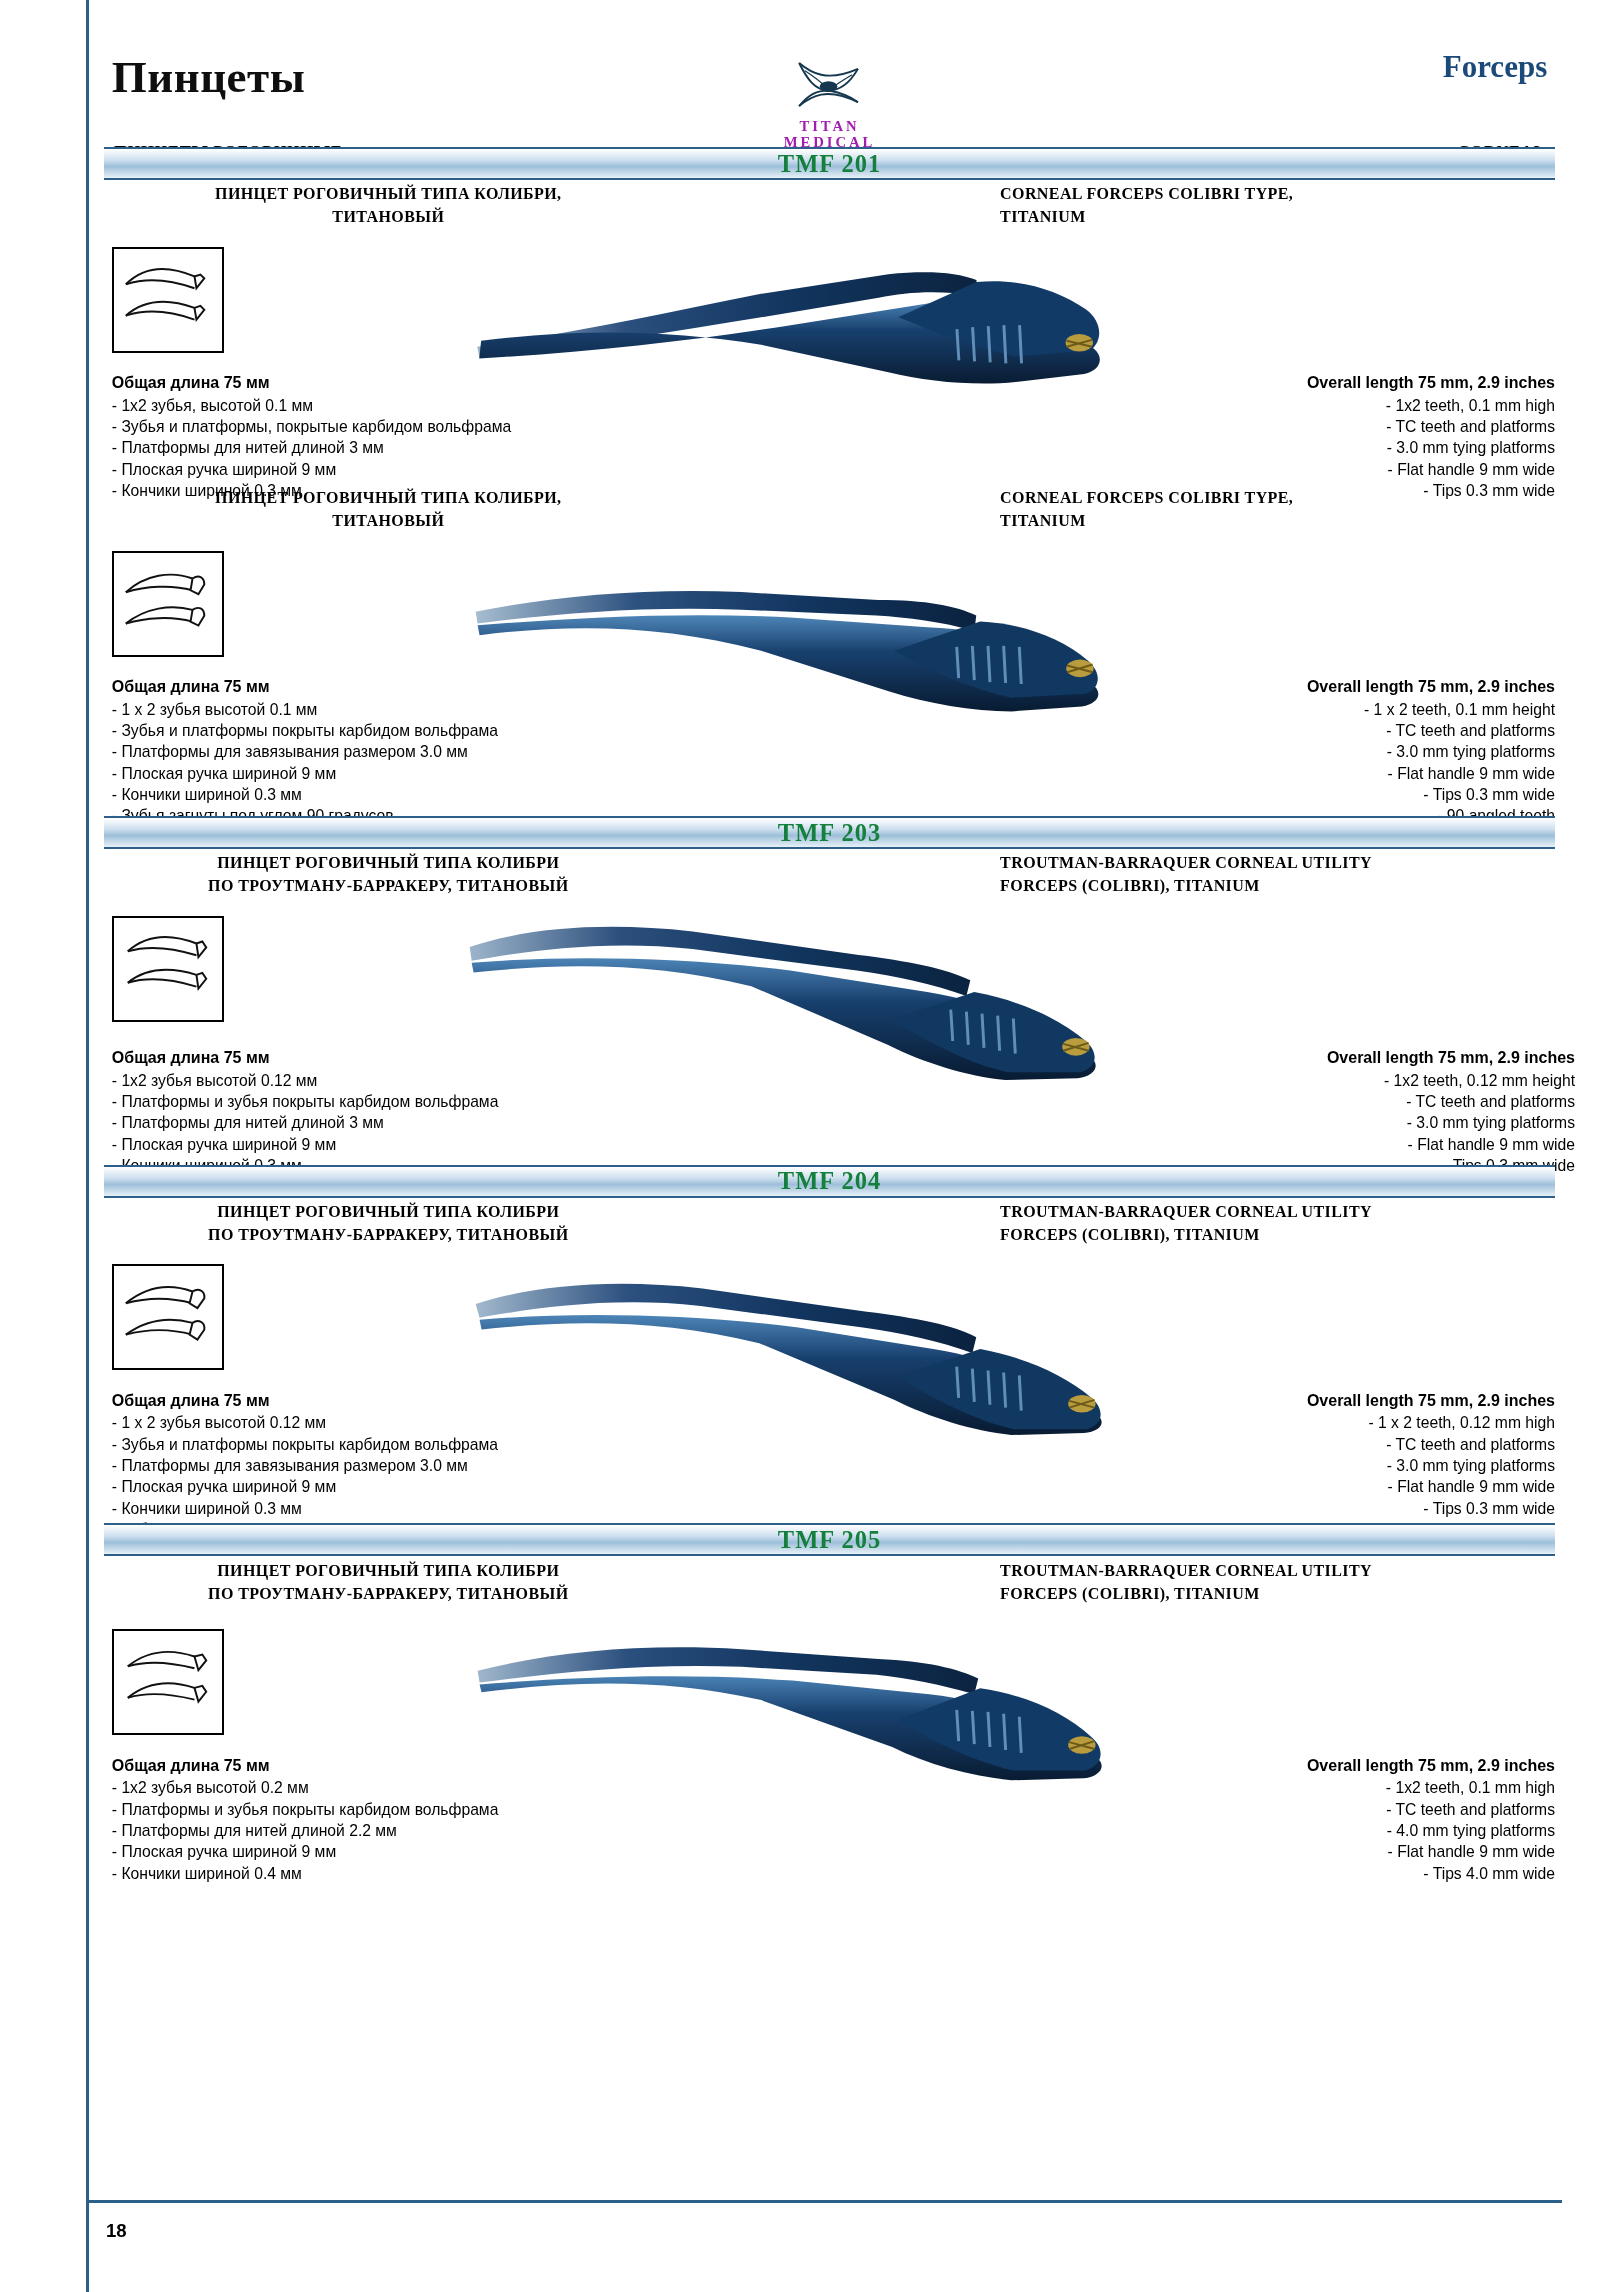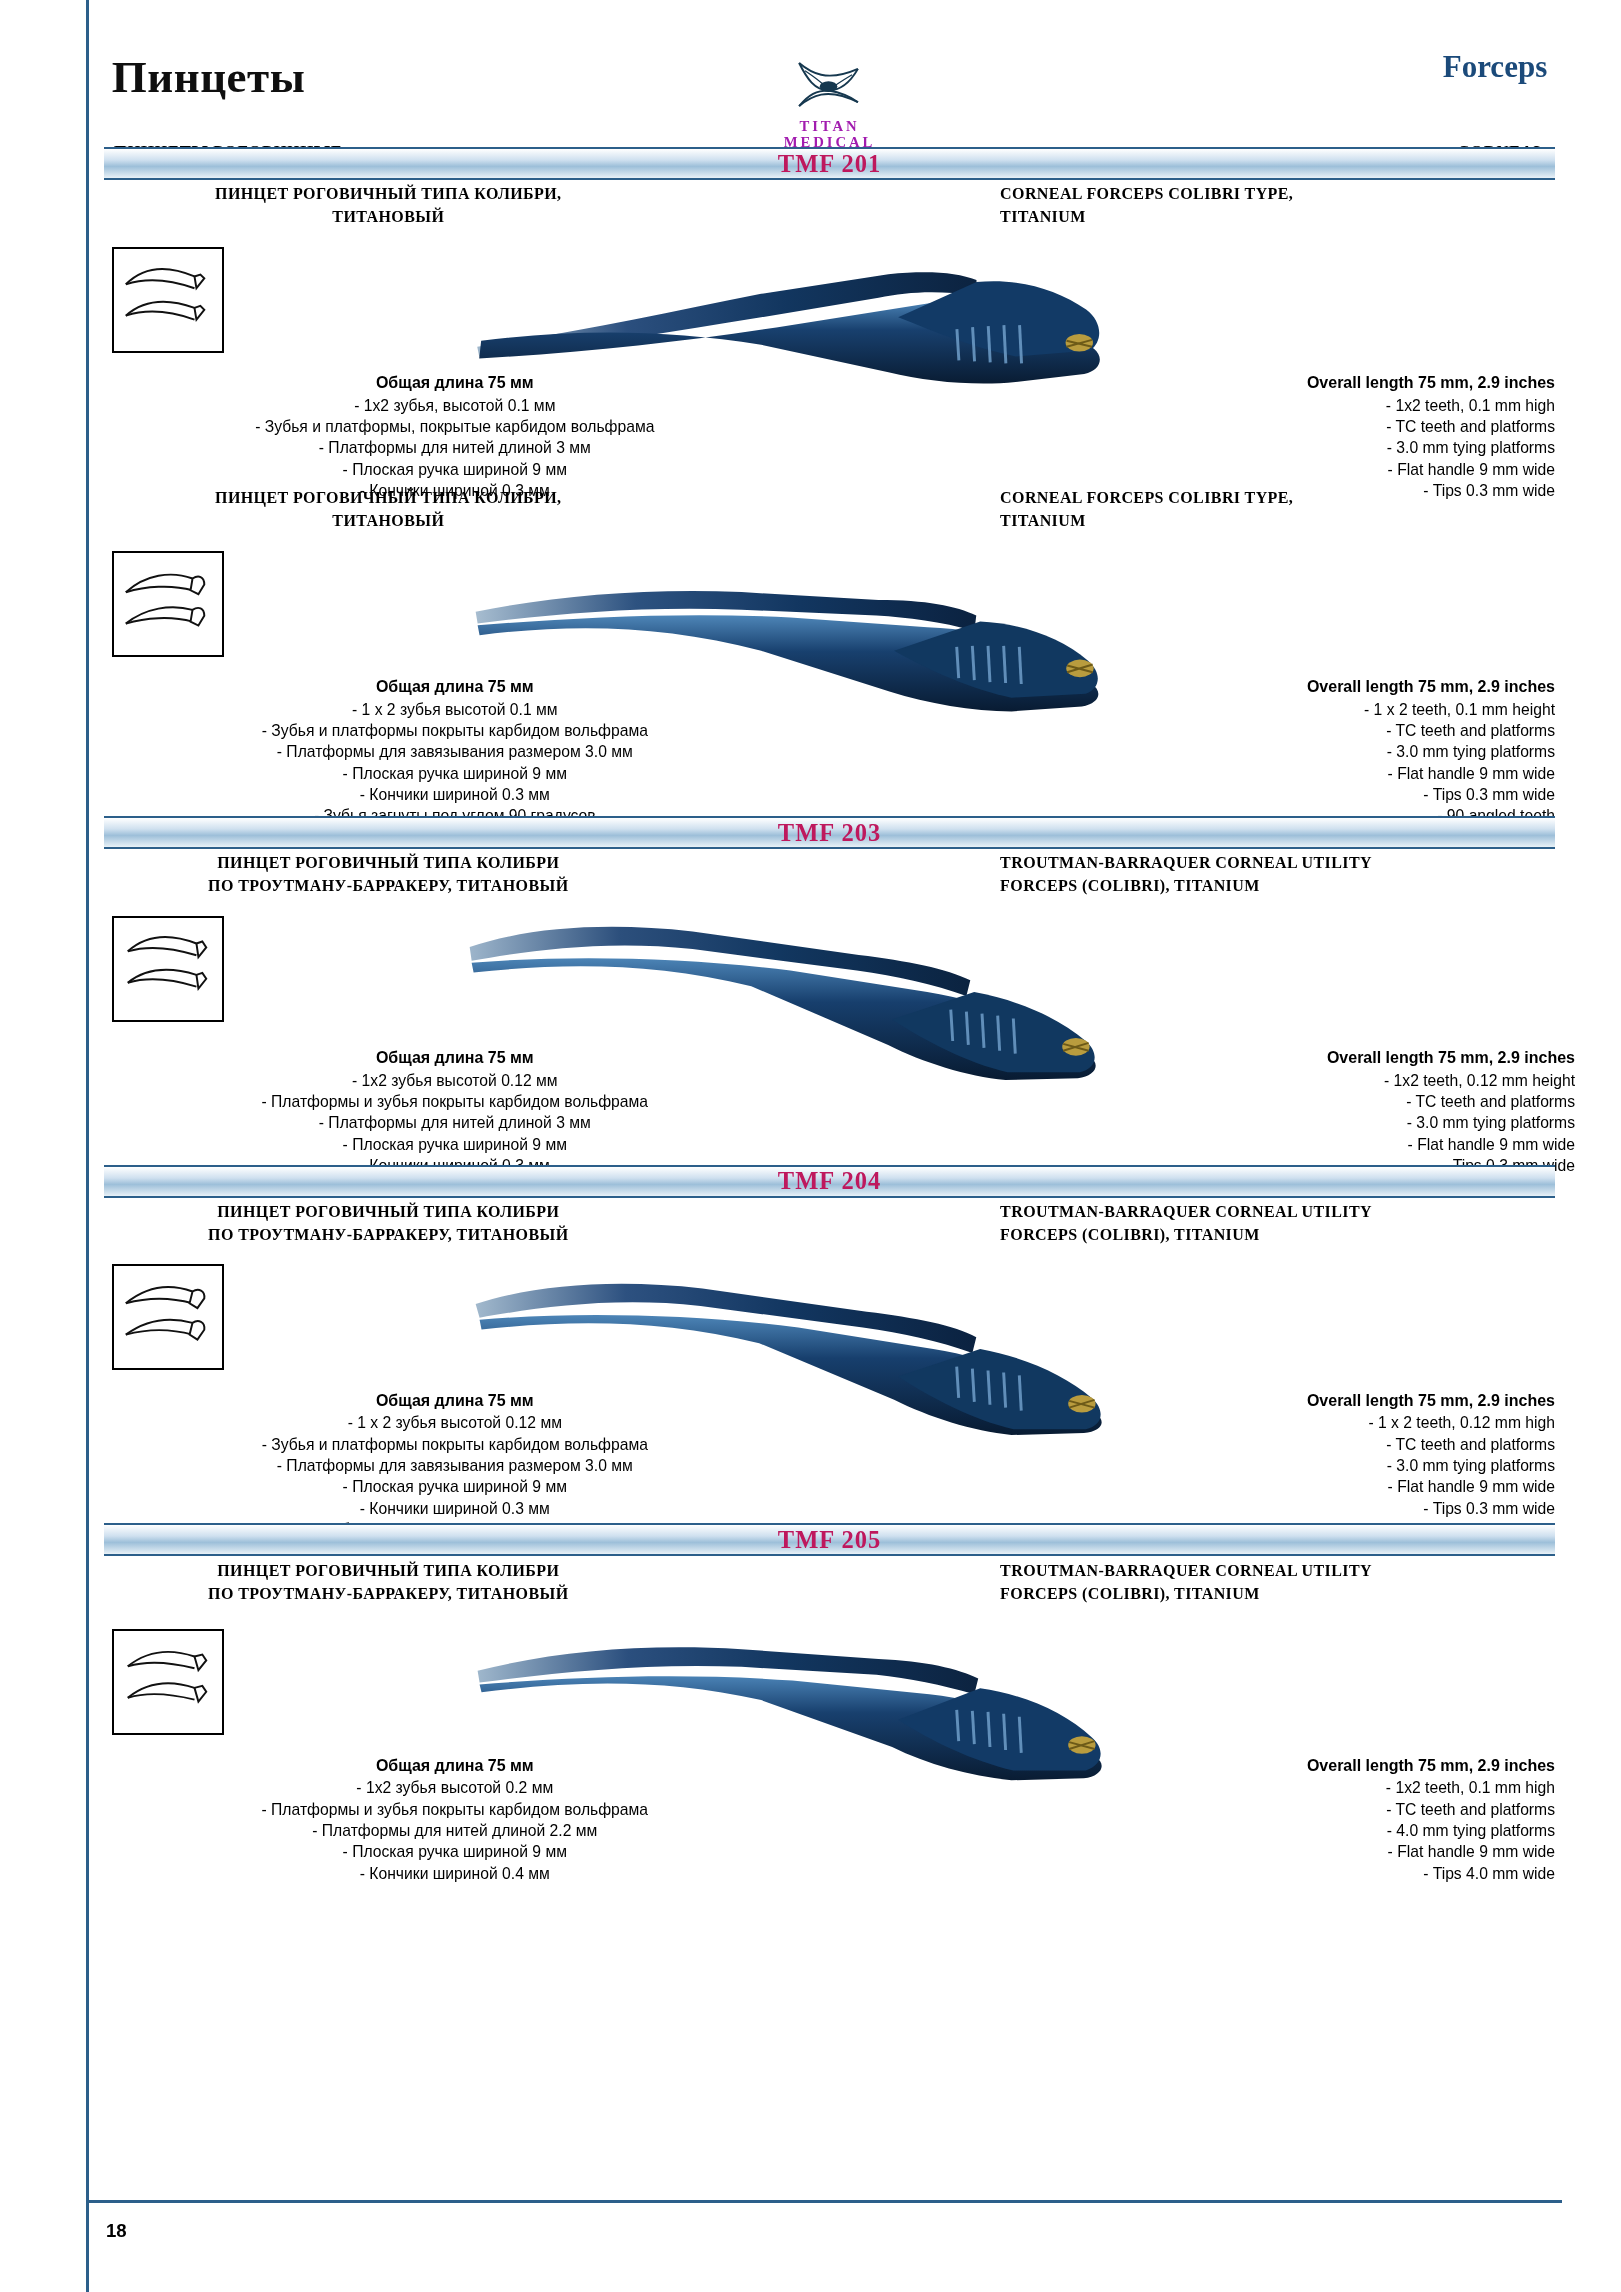--- a/index.html
+++ b/index.html
@@ -116,21 +116,21 @@
     border-bottom: 2px solid #2c5f8a;
   }
   .band .code {
     position: absolute;
     left: 0; right: 0;
     top: 8.8px;
     text-align: center;
     font-family: "Liberation Serif", serif;
     font-weight: bold;
     font-size: 24.5px;
-    color: #be185d;
+    color: #15803d;
     letter-spacing: 1px;
   }
 
   
   .section { position: relative; }
   .sec-head {
     position: relative;
     height: 59px;
   }
   .sec-head .ru, .sec-head .en {
@@ -159,21 +159,20 @@
     background: #fff;
     box-sizing: border-box;
   }
   .photo {
     position: absolute;
   }
   .spec {
     position: absolute;
     font-size: 15.7px;
     line-height: 1.36;
-    text-align: center;
   }
   .spec .hdr {
     font-weight: bold;
     font-size: 16px;
     margin-bottom: 1px;
   }
   .spec.ru { left: 7.8px; width: 686px; }
   .spec.en { width: 412px; }
   .spec.en.left-align { text-align: right; }
   .spec .line { white-space: nowrap; }

